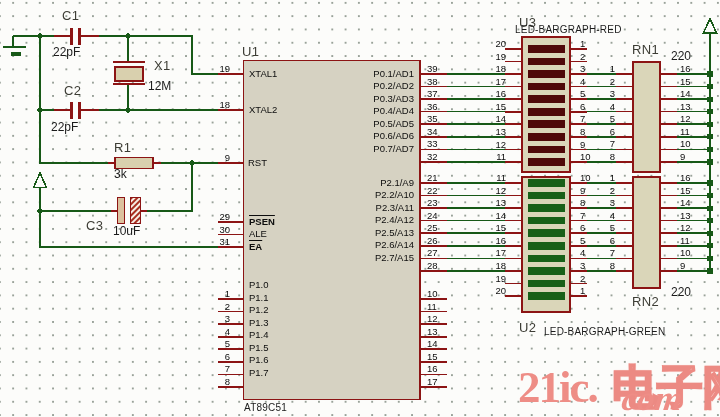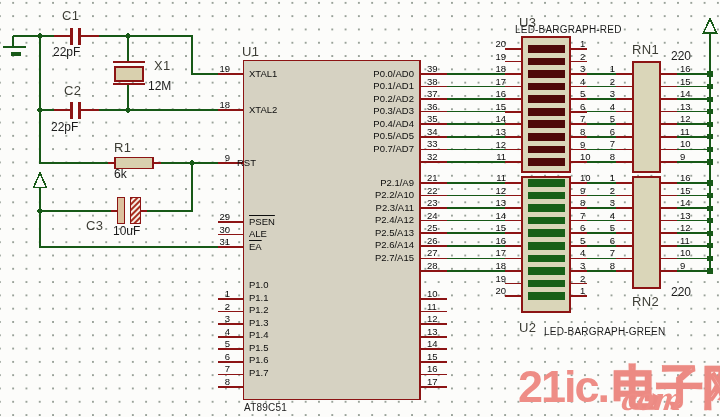--- a/index.html
+++ b/index.html
@@ -12,22 +12,22 @@
   }
   svg.layer{position:absolute;left:0;top:0;z-index:2;}
   .t{position:absolute;white-space:nowrap;z-index:3;color:#141414;}
   .ref{font-size:13px;color:#3d3d35;letter-spacing:.3px;}
   .val{font-size:12px;color:#1b1b1b;}
   .part{font-size:10px;color:#1b1b1b;letter-spacing:.2px;}
   .col{position:absolute;font-size:9.5px;color:#0d0d0d;z-index:3;white-space:nowrap;}
   .col .row{height:12.57px;line-height:12.57px;}
   .r{text-align:right;}
   .pin1{position:absolute;font-size:9.5px;height:12.57px;line-height:12.57px;color:#0d0d0d;z-index:3;white-space:nowrap;}
-  .ov{text-decoration:overline;}
-  .wm{position:absolute;z-index:4;white-space:nowrap;}
+  .ov{text-decoration:overline;font-weight:bold;}
+  .wm{position:absolute;z-index:4;white-space:nowrap;font-family:Liberation Serif, serif;}
   .wm-brand{left:518px;top:361px;font-size:45px;font-weight:bold;letter-spacing:-2px;color:#ee8d86;}
   .wm-cjk{left:612px;top:357px;font-size:46px;font-weight:bold;color:#fdf6f5;
           -webkit-text-stroke:2px #ec8a83;text-shadow:0 0 2px #ec8a83;letter-spacing:-1px;}
   .wm-com{left:622px;top:379px;font-size:35px;font-weight:bold;font-style:italic;
           font-family:"Liberation Serif",serif;color:#ee8d86;transform:skewX(-8deg);}
 </style>
 </head>
 <body>
 
 <div class="stage">
@@ -314,40 +314,40 @@
       </g>
   </svg>
 
   <div class="t ref" style="left:62px;top:8px">C1</div>
   <div class="t val" style="left:53px;top:45px">22pF</div>
   <div class="t ref" style="left:154px;top:58px">X1</div>
   <div class="t val" style="left:148px;top:79px">12M</div>
   <div class="t ref" style="left:64px;top:83px">C2</div>
   <div class="t val" style="left:51px;top:120px">22pF</div>
   <div class="t ref" style="left:114px;top:140px">R1</div>
-  <div class="t val" style="left:114px;top:167px">6k</div>
+  <div class="t val" style="left:114px;top:167px">3k</div>
   <div class="t ref" style="left:86px;top:218px">C3</div>
   <div class="t val" style="left:113px;top:224px">10uF</div>
 
   <div class="t ref" style="left:242px;top:44px">U1</div>
   <div class="t part" style="left:244px;top:402px">AT89C51</div>
 
   <div class="t ref" style="left:519px;top:15px">U3</div>
   <div class="t part" style="left:515px;top:24px">LED-BARGRAPH-RED</div>
   <div class="t ref" style="left:519px;top:320px">U2</div>
   <div class="t part" style="left:544px;top:326px">LED-BARGRAPH-GREEN</div>
 
   <div class="t ref" style="left:632px;top:42px">RN1</div>
   <div class="t val" style="left:671px;top:49px">220</div>
   <div class="t ref" style="left:632px;top:294px">RN2</div>
   <div class="t val" style="left:671px;top:285px">220</div>
 
   <div class="pin1" style="left:249px;top:67.6px">XTAL1</div>
   <div class="pin1" style="left:249px;top:103.6px">XTAL2</div>
-  <div class="pin1" style="left:237px;top:156.6px">RST</div>
+  <div class="pin1" style="left:248px;top:156.6px">RST</div>
 
   <div class="pin1 r" style="left:192px;top:63.1px;width:38px">19</div>
   <div class="pin1 r" style="left:192px;top:99.1px;width:38px">18</div>
   <div class="pin1 r" style="left:192px;top:152.1px;width:38px">9</div>
 
   <div class="col r" style="left:192px;top:211.1px;width:38px">
 
   <div class="row">29</div>
       <div class="row">30</div>
       <div class="row">31</div>
@@ -388,26 +388,26 @@
       <div class="row">38</div>
       <div class="row">37</div>
       <div class="row">36</div>
       <div class="row">35</div>
       <div class="row">34</div>
       <div class="row">33</div>
       <div class="row">32</div>
     </div>
   <div class="col r" style="left:299px;top:67.6px;width:115px">
 
-  <div class="row">P0.0/AD0</div>
       <div class="row">P0.1/AD1</div>
       <div class="row">P0.2/AD2</div>
       <div class="row">P0.3/AD3</div>
       <div class="row">P0.4/AD4</div>
       <div class="row">P0.5/AD5</div>
+      <div class="row">P0.6/AD6</div>
       <div class="row">P0.7/AD7</div>
     </div>
 
   <div class="col" style="left:427px;top:172.1px;width:30px">
 
   <div class="row">21</div>
       <div class="row">22</div>
       <div class="row">23</div>
       <div class="row">24</div>
       <div class="row">25</div>

